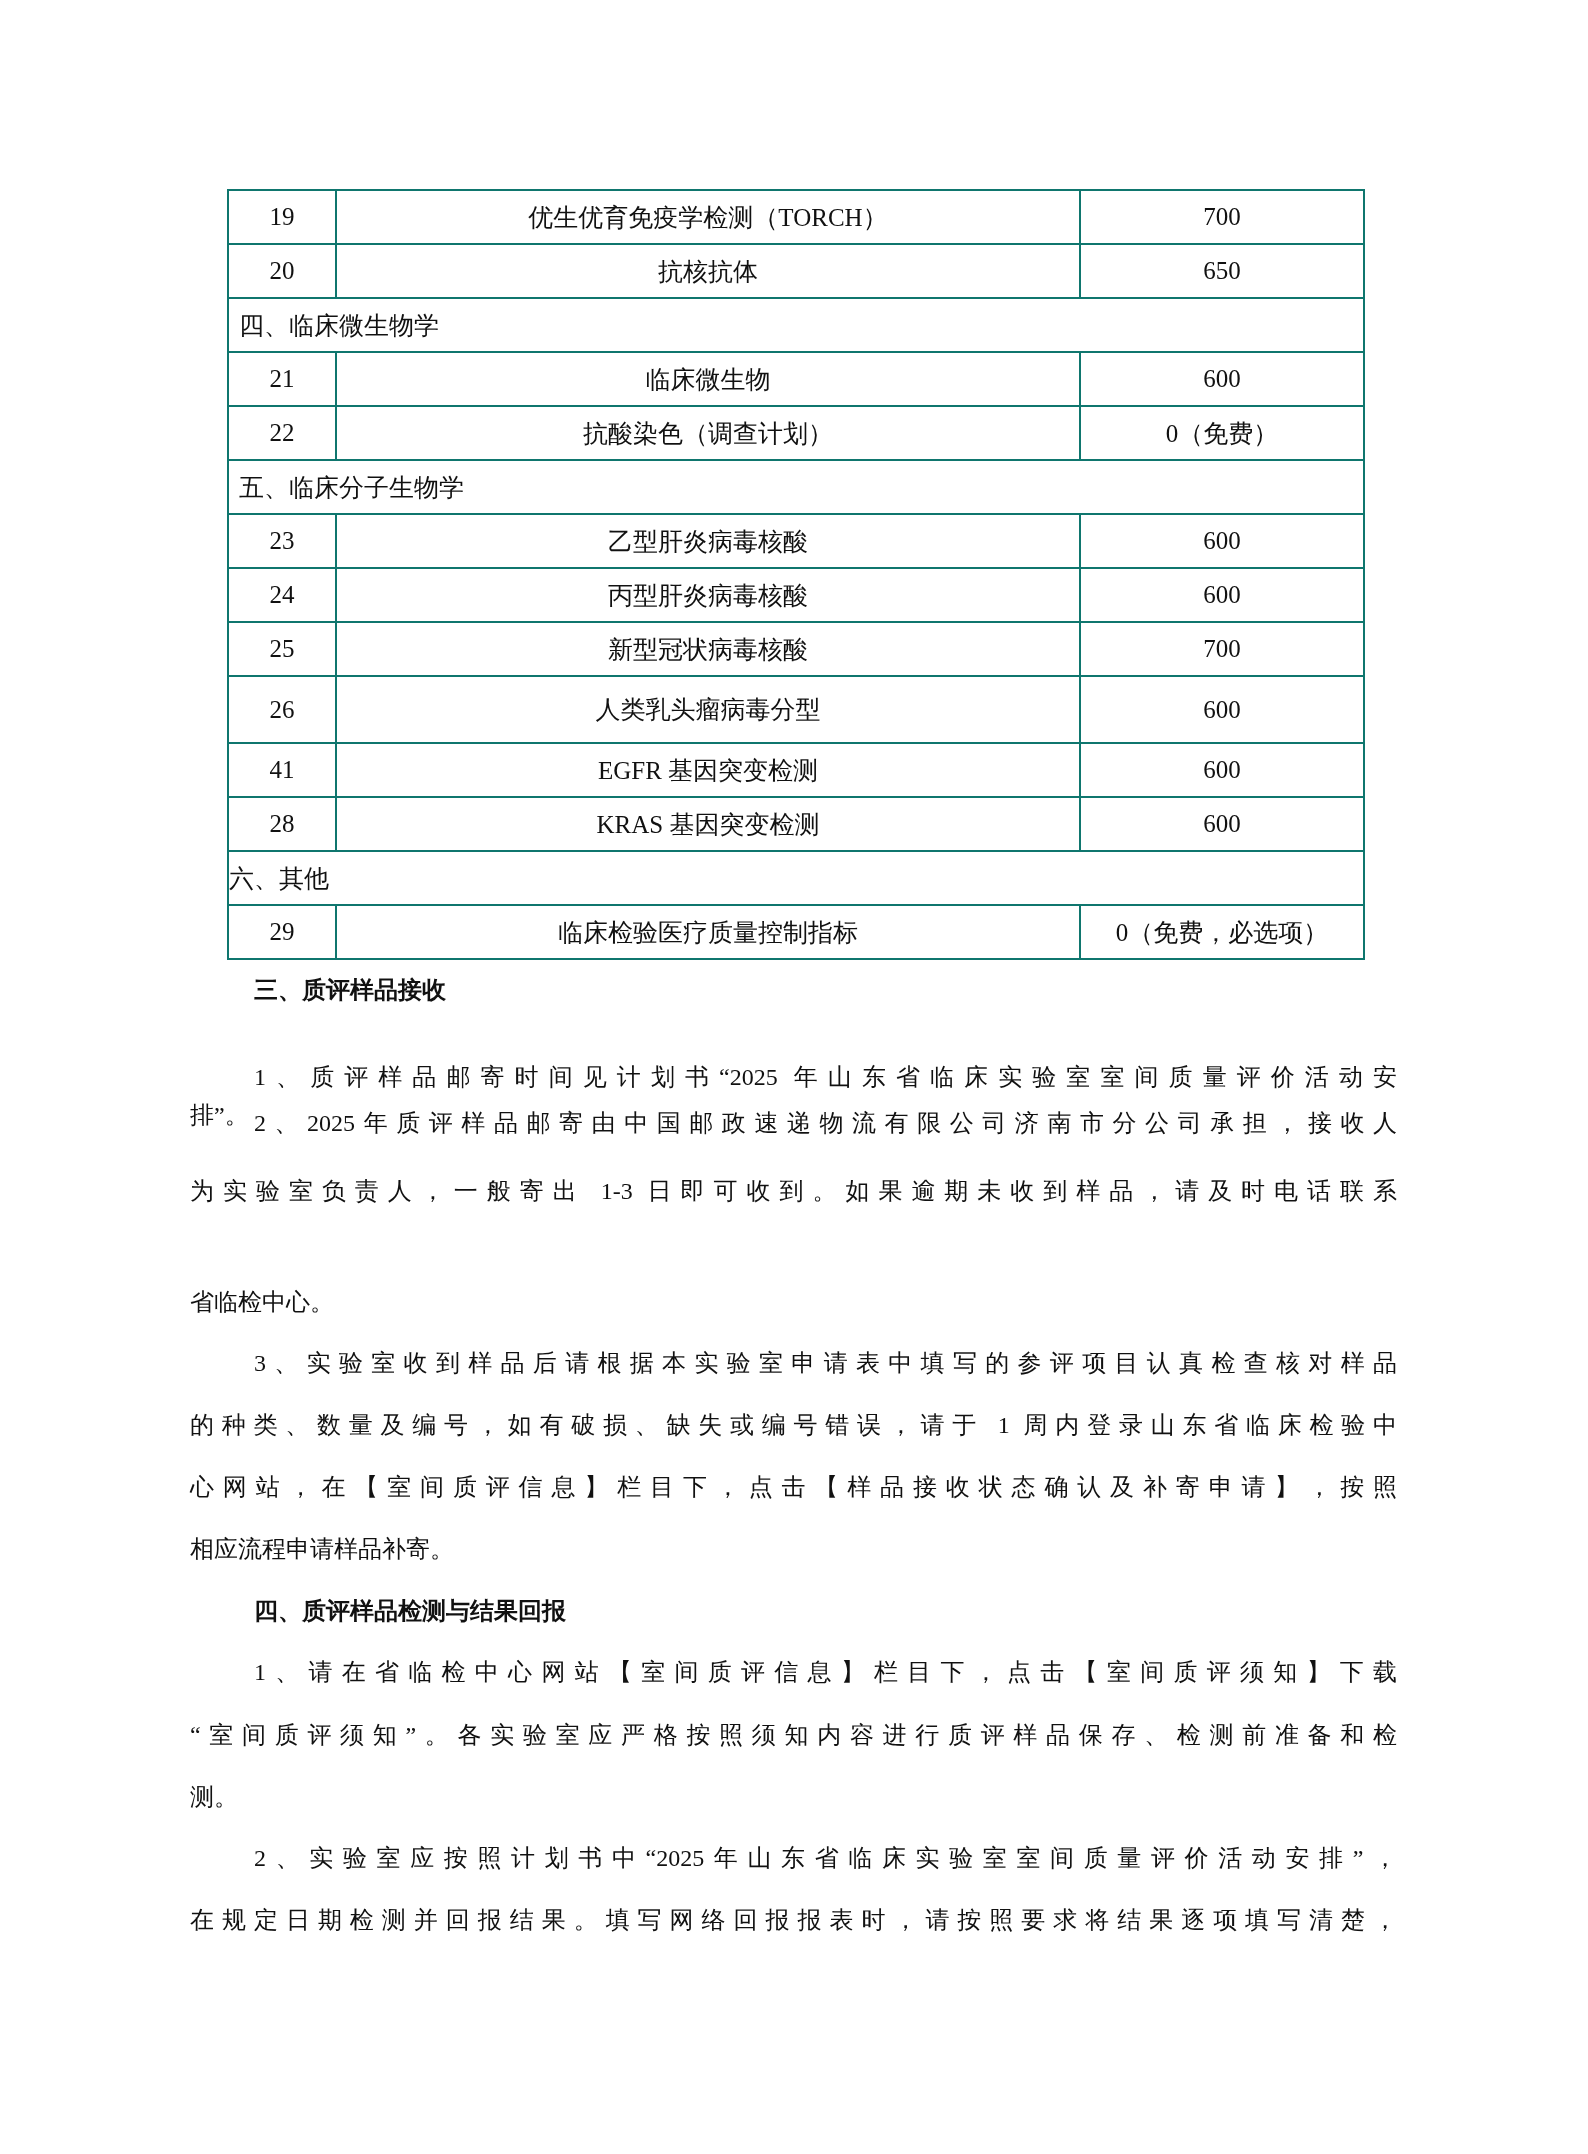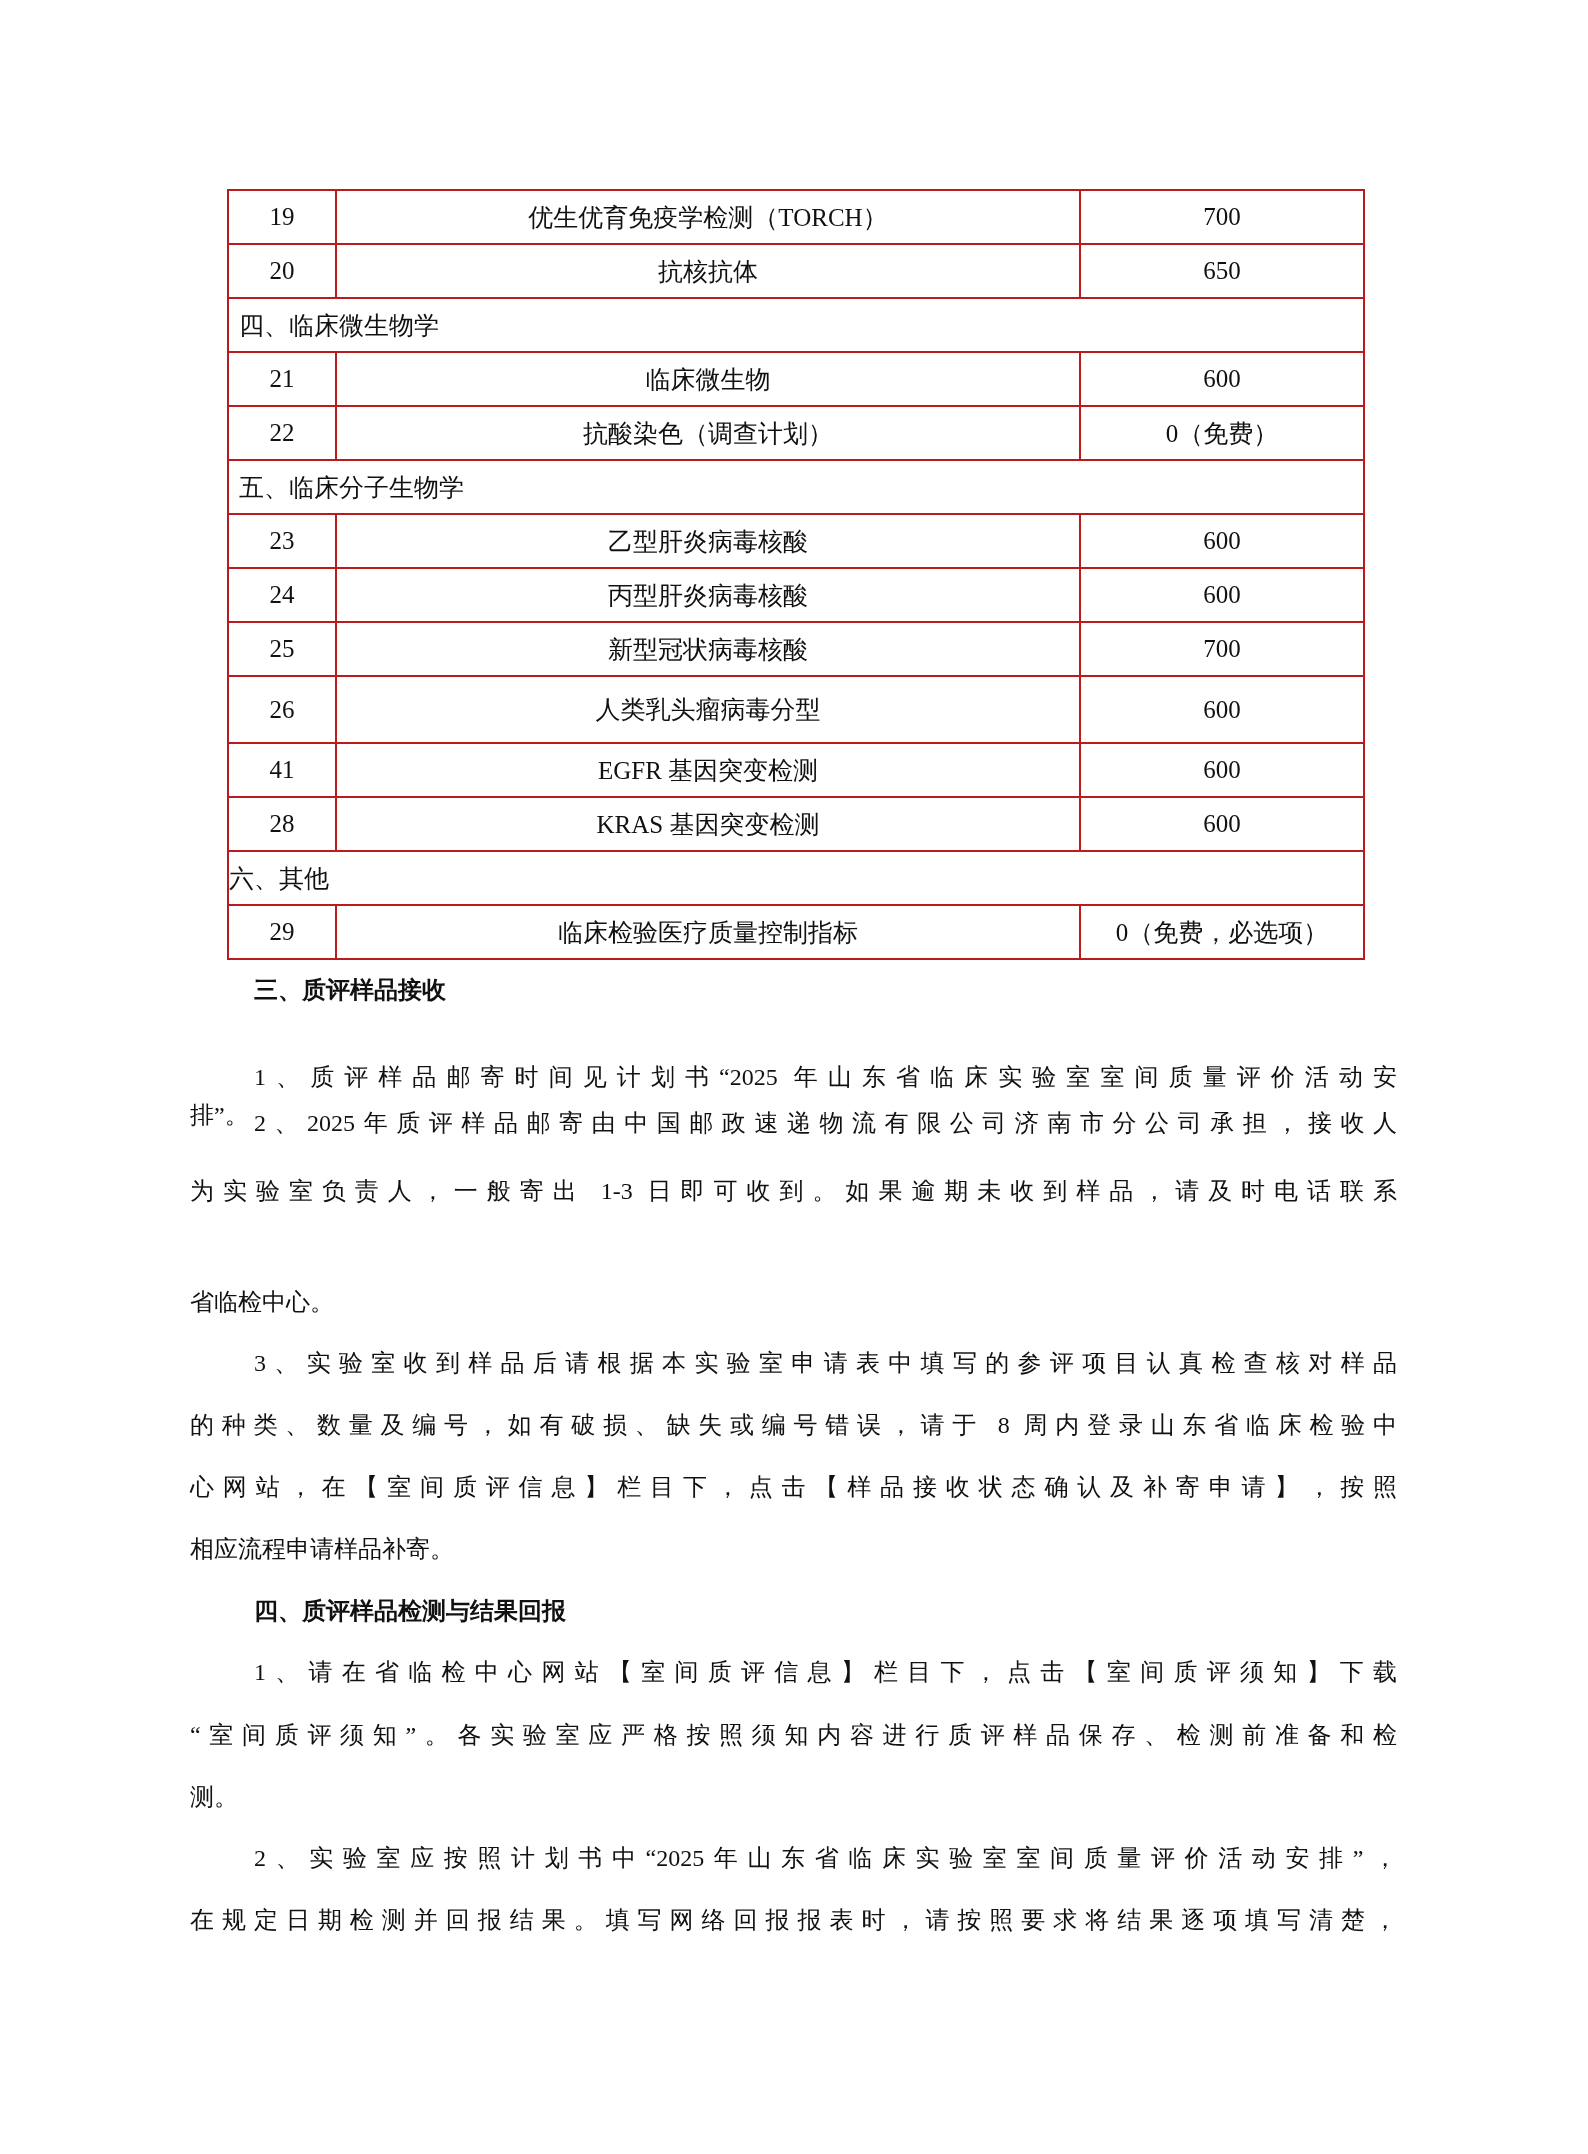--- a/index.html
+++ b/index.html
@@ -1,20 +1,20 @@
 <!DOCTYPE html>
 <html><head>
 <meta charset="utf-8">
 <style>
   html, body { margin:0; padding:0; background:#ffffff; }
   body { width:1588px; height:2154px; position:relative; overflow:hidden;
          font-family:"DejaVu Serif","Liberation Serif",serif; color:#111111; }
   #fee-table { position:absolute; left:227px; top:189px; width:1136px;
                border-collapse:collapse; table-layout:fixed; }
-  #fee-table td { border:2px solid #b91c1c; padding:0; font-size:25px;
+  #fee-table td { border:2px solid #0f766e; padding:0; font-size:25px;
                   text-align:center; vertical-align:middle; white-space:nowrap;
                   font-family:"Liberation Serif","DejaVu Serif",serif; }
   #fee-table col.c1 { width:108px; }
   #fee-table col.c2 { width:744px; }
   #fee-table col.c3 { width:284px; }
   #fee-table tr { height:54px; }
   #fee-table tr.short { height:67px; }
   #fee-table td.section { text-align:left; padding-left:10px; }
   #fee-table td.section.flush { padding-left:0; }
   .line { position:absolute; left:190px; width:1207px; height:62px; line-height:62px;
@@ -103,21 +103,21 @@
 </table>
 
 <div id="text-body">
     <div class="line indent heading" style="top: 959px;">三、质评样品接收</div>
     <div class="line indent" style="top: 1046px;">1、质评样品邮寄时间见计划书“2025 年山东省临床实验室室间质量评价活动安</div>
     <div class="line last" style="top: 1084px;">排”。</div>
     <div class="line indent" style="top: 1092px;">2、2025年质评样品邮寄由中国邮政速递物流有限公司济南市分公司承担，接收人</div>
     <div class="line" style="top: 1160px;">为实验室负责人，一般寄出 1-3  日即可收到。如果逾期未收到样品，请及时电话联系</div>
     <div class="line last" style="top: 1271px;">省临检中心。</div>
     <div class="line indent" style="top: 1332px;">3、实验室收到样品后请根据本实验室申请表中填写的参评项目认真检查核对样品</div>
-    <div class="line" style="top: 1394px;">的种类、数量及编号，如有破损、缺失或编号错误，请于 8 周内登录山东省临床检验中</div>
+    <div class="line" style="top: 1394px;">的种类、数量及编号，如有破损、缺失或编号错误，请于 1 周内登录山东省临床检验中</div>
     <div class="line" style="top: 1456px;">心网站，在【室间质评信息】栏目下，点击【样品接收状态确认及补寄申请】，按照</div>
     <div class="line last" style="top: 1518px;">相应流程申请样品补寄。</div>
     <div class="line indent heading" style="top: 1580px;">四、质评样品检测与结果回报</div>
     <div class="line indent" style="top: 1641px;">1、请在省临检中心网站【室间质评信息】栏目下，点击【室间质评须知】下载</div>
     <div class="line" style="top: 1704px;">“室间质评须知”。各实验室应严格按照须知内容进行质评样品保存、检测前准备和检</div>
     <div class="line last" style="top: 1766px;">测。</div>
     <div class="line indent" style="top: 1827px;">2、实验室应按照计划书中“2025年山东省临床实验室室间质量评价活动安排”，</div>
     <div class="line" style="top: 1889px;">在规定日期检测并回报结果。填写网络回报报表时，请按照要求将结果逐项填写清楚，</div>
   </div>
 

